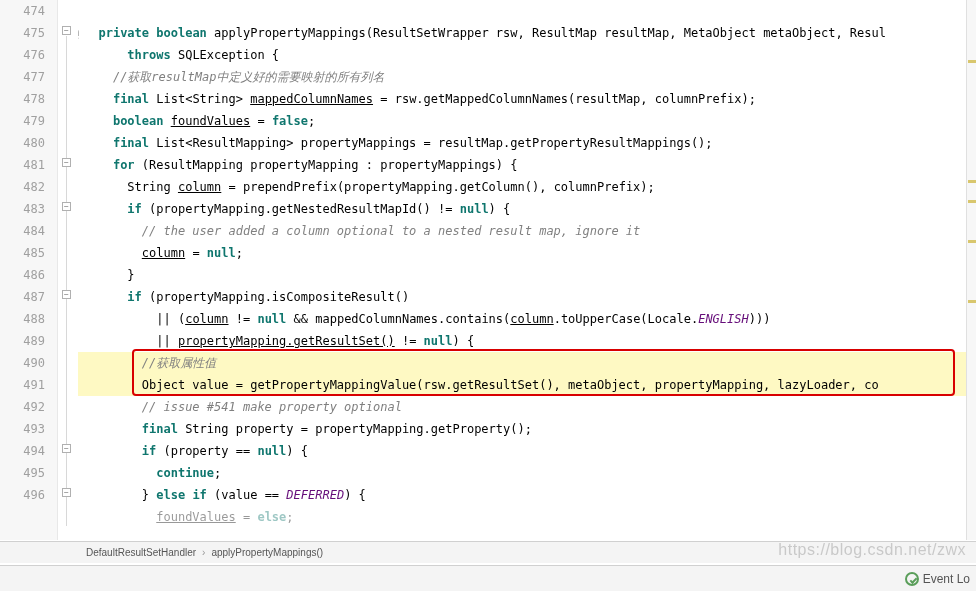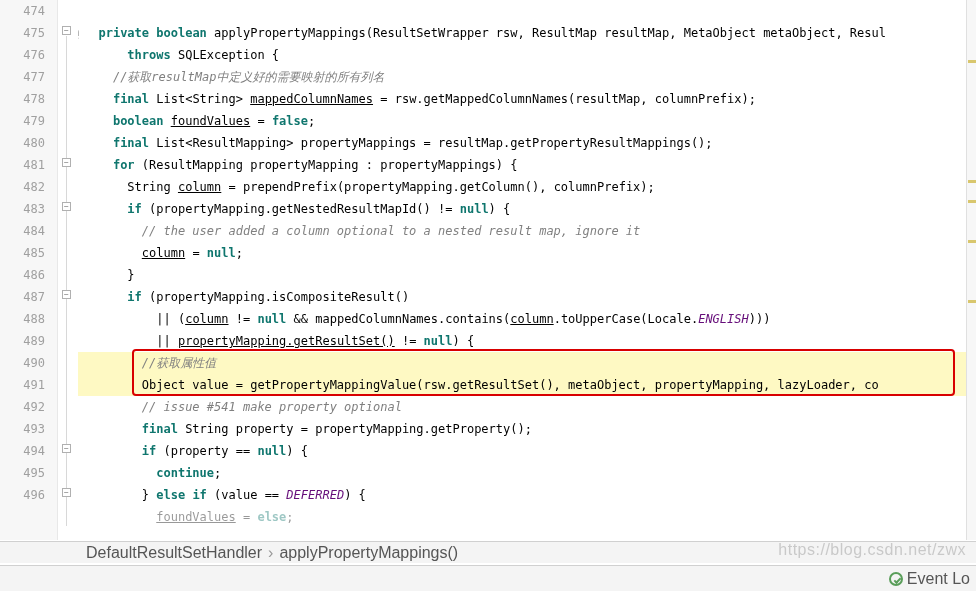--- a/index.html
+++ b/index.html
@@ -93,39 +93,39 @@
   bottom: 28px;
   left: 0;
   right: 0;
   height: 22px;
   background: #f4f4f4;
   border-top: 1px solid #d0d0d0;
   display: flex;
   align-items: center;
   padding-left: 80px;
   font-family: "Segoe UI", Arial, sans-serif;
-  font-size: 16px;
+  font-size: 10px;
   color: #555;
 }
 .crumb { padding: 0 6px; }
 .crumb-sep { color: #999; }
 .statusbar {
   position: absolute;
   bottom: 0;
   left: 0;
   right: 0;
   height: 26px;
   background: #f4f4f4;
   border-top: 1px solid #d0d0d0;
   display: flex;
   align-items: center;
   justify-content: flex-end;
   padding-right: 6px;
   font-family: "Segoe UI", Arial, sans-serif;
-  font-size: 16px;
+  font-size: 12px;
   color: #555;
 }
 .status-icon {
   width: 14px;
   height: 14px;
   border-radius: 50%;
   border: 2px solid #5a9e5a;
   box-sizing: border-box;
   margin-right: 4px;
   position: relative;

